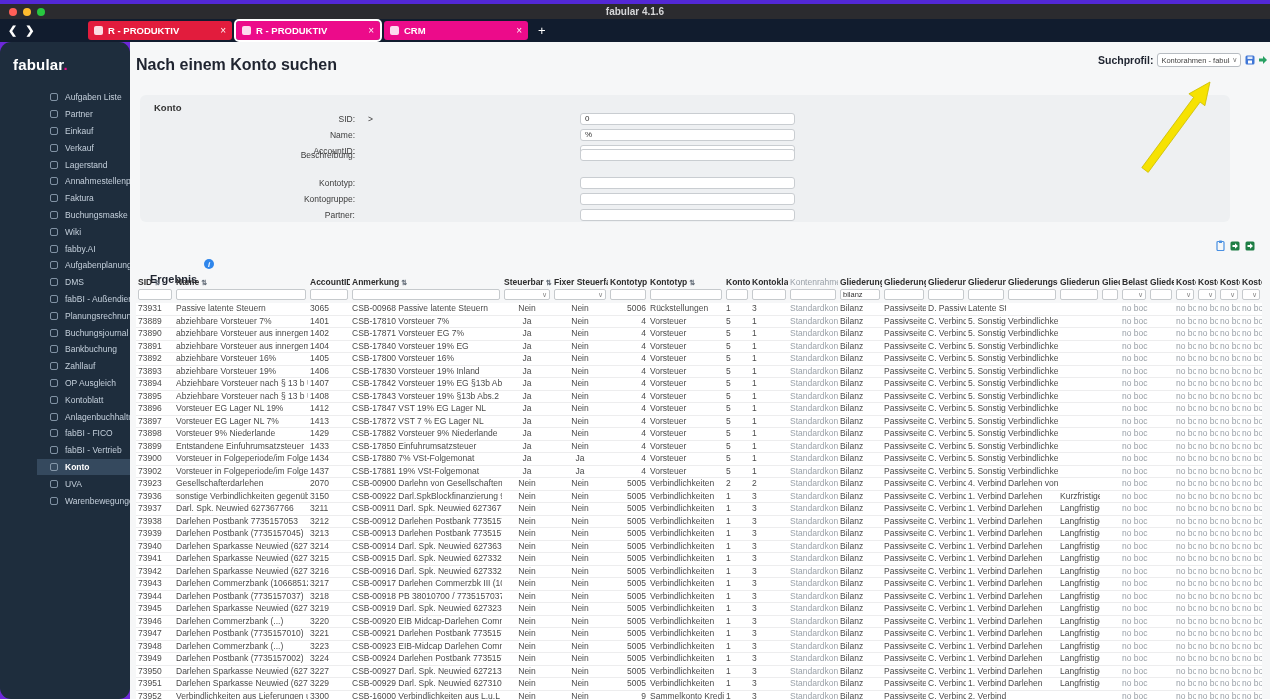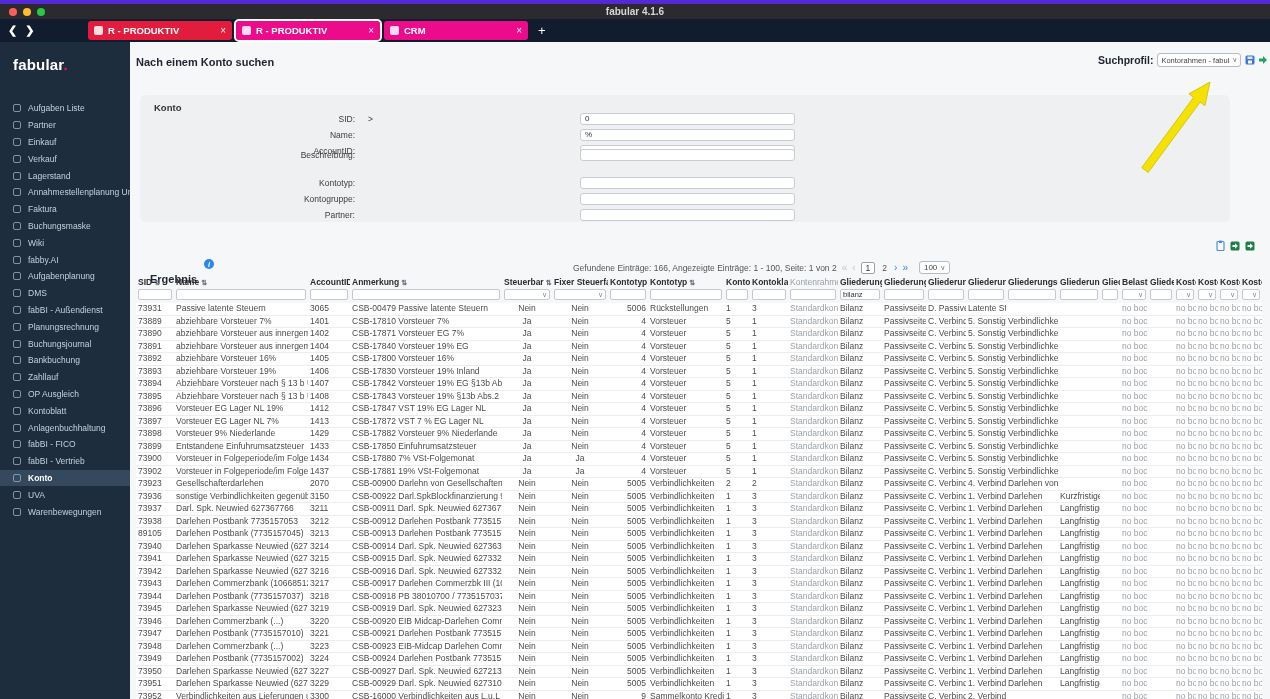--- a/index.html
+++ b/index.html
@@ -19,32 +19,32 @@
   .nav-chev{color:#fff;font-size:11px;font-weight:bold;margin-left:8px;cursor:default;}
   .tab{position:absolute;top:2px;height:19px;width:144px;border-radius:3px;display:flex;
     align-items:center;padding:0 6px;gap:5px;color:#fff;}
   .tab .ticon{width:9px;height:9px;border-radius:2px;background:rgba(255,255,255,.85);flex:0 0 auto;}
   .tab .tlabel{font-size:9.5px;font-weight:bold;white-space:nowrap;overflow:hidden;flex:1;}
   .tab .tclose{font-size:10px;opacity:.95;}
   .tab.active{outline:2px solid #fff;}
   .newtab{position:absolute;left:538px;top:4px;color:#fff;font-size:13px;}
 
   
-  .sidebar{position:absolute;left:0;top:42px;width:130px;height:657px;background:#1e2d3d;}
+  .sidebar{position:absolute;left:0;top:42px;width:130px;height:657px;background:#1e2d3d;border-radius:11px;}
   .logo{margin:14px 0 0 13px;font-size:15px;font-weight:bold;color:#fff;letter-spacing:.2px;}
   .logo .dot{color:#ec0b8a;}
-  .side-items{margin-top:27px;}
+  .side-items{margin-top:16px;padding-left:37px;}
   .side-item{height:16.8px;display:flex;align-items:center;gap:7px;padding:0 0 0 13px;
     color:#c5d0dc;font-size:8.5px;white-space:nowrap;overflow:hidden;cursor:default;}
   .side-item .s-icon{width:8px;height:8px;border:1px solid #93a5b6;border-radius:2px;flex:0 0 auto;opacity:.85;}
   .side-item.selected{background:#35495e;color:#fff;font-weight:bold;}
 
   
   .main{position:absolute;left:130px;top:42px;width:1140px;height:657px;background:#f6f7f8;}
-  .page-title{position:absolute;left:6px;top:14px;font-size:11px;font-weight:bold;color:#1f2430;}
+  .page-title{position:absolute;left:6px;top:14px;font-size:16px;font-weight:bold;color:#1f2430;}
   .profile-row{position:absolute;left:968px;top:11px;display:flex;align-items:center;gap:4px;}
   .profile-label{font-size:10.5px;font-weight:bold;color:#1f2430;}
   .profile-select{width:84px;height:14px;background:#fff;border:1px solid #b7bcc2;border-radius:3px;
     font-size:7.5px;color:#444;display:flex;align-items:center;padding:0 3px;gap:2px;}
   .profile-select .val{flex:1;white-space:nowrap;overflow:hidden;}
   .chev{color:#777;font-size:7px;}
   .mini-icons{display:flex;gap:3px;align-items:center;}
 
   .section-title{font-size:11px;font-weight:bold;color:#1f2430;margin-top:30px;}
   .suchkriterien-title{position:absolute;left:20px;top:33px;}
@@ -311,33 +311,20 @@
       <svg width="10" height="10">
           <rect x="0.5" y="0.5" width="9" height="9" rx="1.5" fill="#1e7e45"></rect>
           <polygon points="2.5,4 5,4 5,2.2 8,5 5,7.8 5,6 2.5,6" fill="#fff"></polygon>
         </svg>
       <svg width="10" height="10">
           <rect x="0.5" y="0.5" width="9" height="9" rx="1.5" fill="#1e7e45"></rect>
           <polygon points="2.5,4 5,4 5,2.2 8,5 5,7.8 5,6 2.5,6" fill="#fff"></polygon>
         </svg>
     </div>
 
-    <div class="pagination">
-      <span class="pg-summary">Gefundene Einträge: 166, Angezeigte Einträge: 1 - 100, Seite: 1 von 2</span>
-      <span class="pg-arrow disabled">«</span>
-      <span class="pg-arrow disabled">‹</span>
-      <span class="pg-num cur">1</span>
-      <span class="pg-num">2</span>
-      <span class="pg-arrow on">›</span>
-      <span class="pg-arrow on">»</span>
-      <span class="pg-size">
-          <span>100</span>
-          <span class="chev">∨</span>
-        </span>
-    </div>
 
     <div class="grid-wrap">
       <table class="grid" id="grid">
         <colgroup id="grid-cols">
             <col style="width: 38px;">
             <col style="width: 134px;">
             <col style="width: 42px;">
             <col style="width: 152px;">
             <col style="width: 50px;">
             <col style="width: 56px;">
@@ -426,21 +413,21 @@
               <td class="fcell">
                 <div class="fselect">∨</div>
               </td>
             </tr>
           </thead>
         <tbody id="grid-body">
             <tr>
               <td>73931</td>
               <td>Passive latente Steuern</td>
               <td>3065</td>
-              <td>CSB-00479 Passive latente Steuern</td>
+              <td>CSB-00968 Passive latente Steuern</td>
               <td class="al-c">Nein</td>
               <td class="al-c">Nein</td>
               <td class="al-r">5006</td>
               <td>Rückstellungen</td>
               <td>1</td>
               <td>3</td>
               <td class="muted">Standardkon</td>
               <td>Bilanz</td>
               <td>Passivseite</td>
               <td>D. Passive late</td>
@@ -891,21 +878,21 @@
               <td>Langfristige Fin</td>
               <td></td>
               <td class="al-c muted">no boc</td>
               <td></td>
               <td class="al-c muted">no boc</td>
               <td class="al-c muted">no boc</td>
               <td class="al-c muted">no boc</td>
               <td class="al-c muted">no boc</td>
             </tr>
             <tr>
-              <td>89105</td>
+              <td>73939</td>
               <td>Darlehen Postbank (7735157045)</td>
               <td>3213</td>
               <td>CSB-00913 Darlehen Postbank 7735157045</td>
               <td class="al-c">Nein</td>
               <td class="al-c">Nein</td>
               <td class="al-r">5005</td>
               <td>Verbindlichkeiten</td>
               <td>1</td>
               <td>3</td>
               <td class="muted">Standardkon</td>

